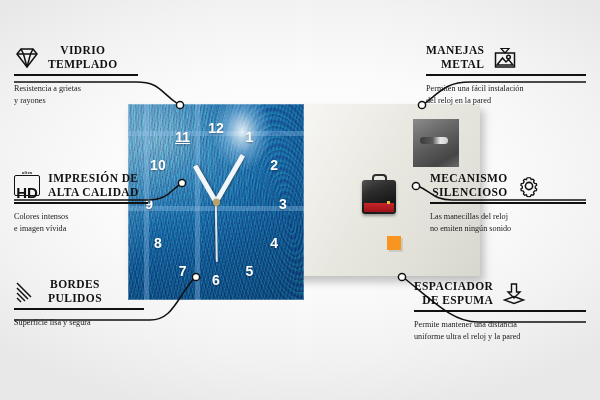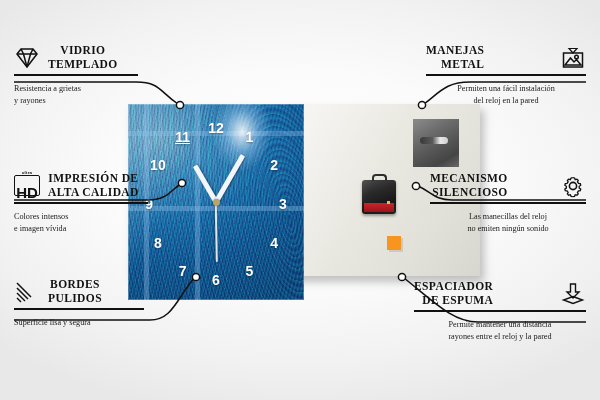--- a/index.html
+++ b/index.html
@@ -109,23 +109,23 @@
     letter-spacing:.4px; color:#121212; line-height:1.18; white-space:nowrap;
   }
   .co-rule { height:1.6px; background:#111; margin-top:3px; }
   .co-sub {
     font-family:"Liberation Serif", serif; font-size:8.2px; color:#1a1a1a;
     line-height:1.45; margin-top:7px; white-space:nowrap;
   }
   .callout.left .co-head { justify-content:flex-start; }
   .callout.left .co-title { text-align:center; }
   .callout.left .co-sub { text-align:left; }
-  .callout.right .co-head { justify-content:space-between; }
+  .callout.right .co-head { justify-content:flex-start; }
   .callout.right .co-title { text-align:right; }
-  .callout.right .co-sub { text-align:center; }
+  .callout.right .co-sub { text-align:left; }
 
   .ico { width:26px; height:24px; flex:0 0 auto; color:#111; }
   .ico svg { display:block; width:100%; height:100%; }
 
   .hd-badge {
     width:26px; height:21px; border:1.6px solid #111; border-radius:2px;
     display:flex; flex-direction:column; align-items:center; justify-content:center;
     font-family:"Liberation Sans", sans-serif; color:#111; line-height:1;
   }
   .hd-badge .u { font-size:4.4px; font-weight:700; letter-spacing:.2px; }
@@ -316,16 +316,16 @@
         <svg viewBox="0 0 26 24">
             <g fill="none" stroke="currentColor" stroke-width="1.4">
           <path d="M10.5 2 H15.5 V10 H19 L13 16 L7 10 H10.5 Z"></path>
           <path d="M13 14.5 L22.5 18 L13 21.5 L3.5 18 Z"></path>
         </g>
           </svg>
       </span>
     </div>
     <div class="co-rule" style="width:172px"></div>
     <div class="co-sub"><span>Permite mantener una distancia</span><br>
-      <span>rayones entre el reloj y la pared</span></div>
+      <span>uniforme ultra el reloj y la pared</span></div>
   </div>
 
 </div>
 
 </body></html>

